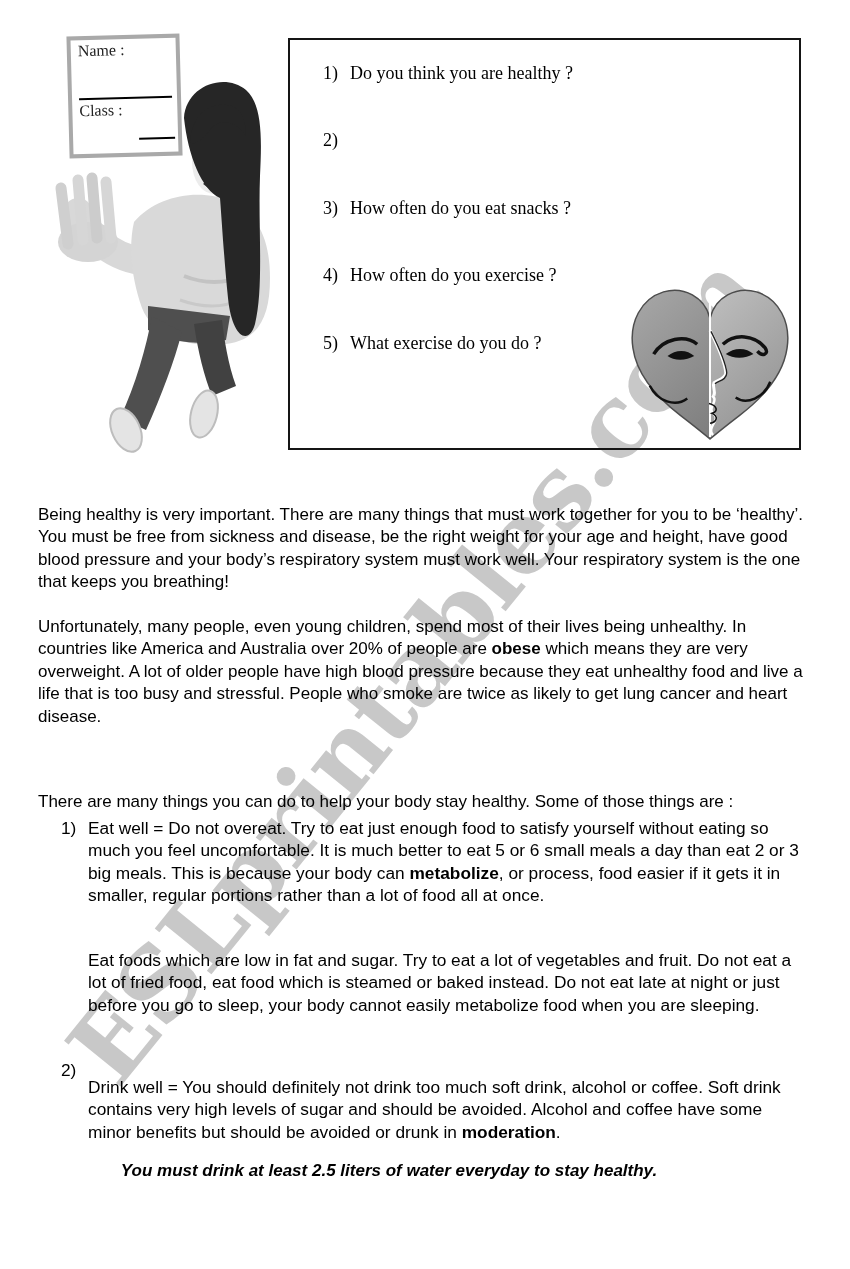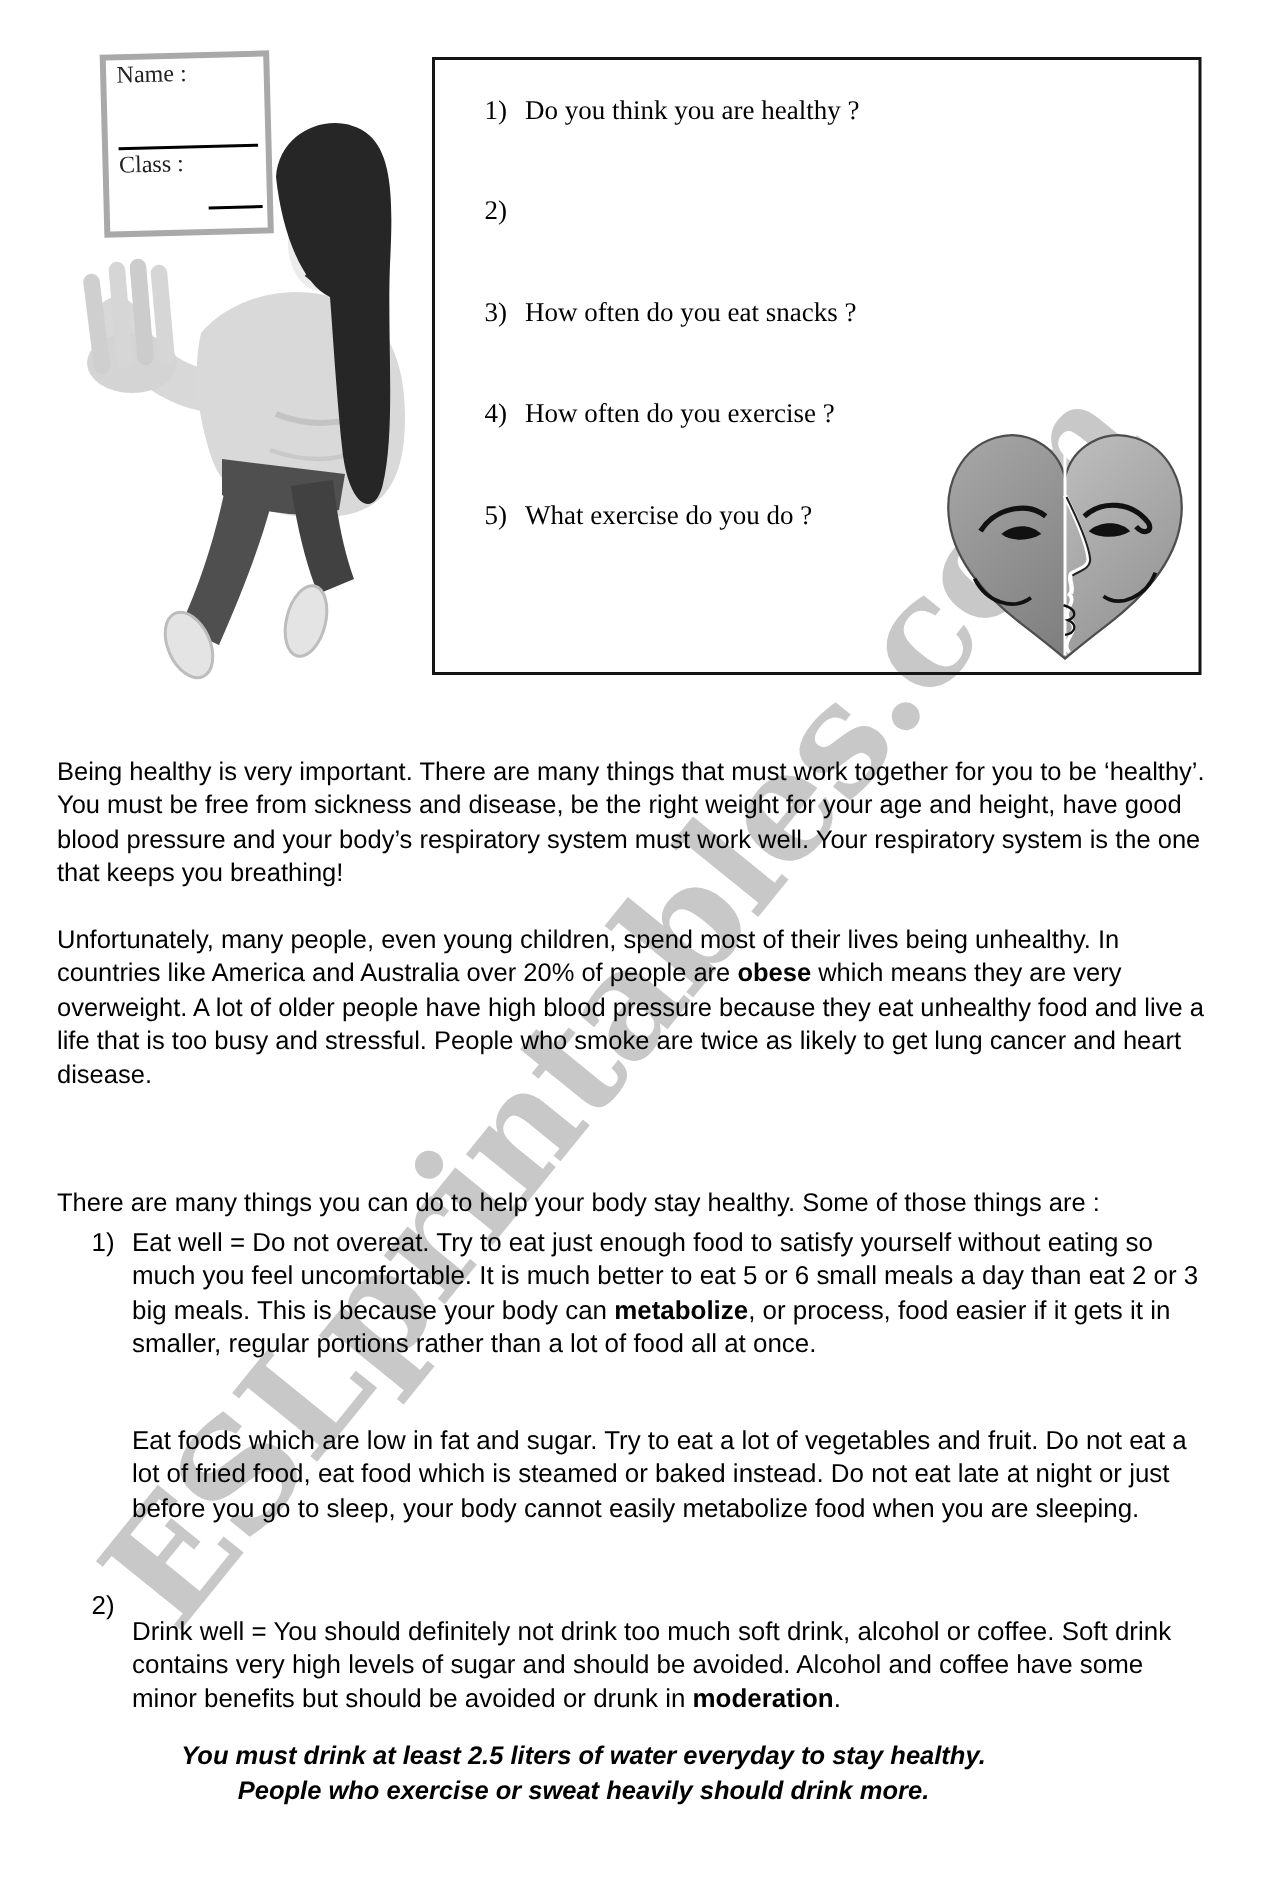--- a/index.html
+++ b/index.html
@@ -147,16 +147,15 @@
   <div class="listnum" style="top:817px;">1)</div>
   <div class="listtext" style="top:817px;"><span>Eat well = Do not overeat. Try to eat just enough food to satisfy yourself without eating so much you feel uncomfortable. It is much better to eat 5 or 6 small meals a day than eat 2 or 3 big meals. This is because your body can </span><span class="b">metabolize</span><span>, or process, food easier if it gets it in smaller, regular portions rather than a lot of food all at once.</span></div>
 
   <div class="listtext" style="top:949px;">Eat foods which are low in fat and sugar. Try to eat a lot of vegetables and fruit. Do not eat a lot of fried food, eat food which is steamed or baked instead. Do not eat late at night or just before you go to sleep, your body cannot easily metabolize food when you are sleeping.</div>
 
   <div class="listnum" style="top:1059px;">2)</div>
   <div class="listtext" style="top:1059px;margin-top:17px;"><span>Drink well = You should definitely not drink too much soft drink, alcohol or coffee. Soft drink contains very high levels of sugar and should be avoided. Alcohol and coffee have some minor benefits but should be avoided or drunk in </span><span class="b">moderation</span><span>.</span></div>
 
   <div class="footer">
     <div>You must drink at least 2.5 liters of water everyday to stay healthy.</div>
-    <div>People who exercise or sweat heavily should drink more.</div>
   </div>
 
 </div>
 
 </body></html>

